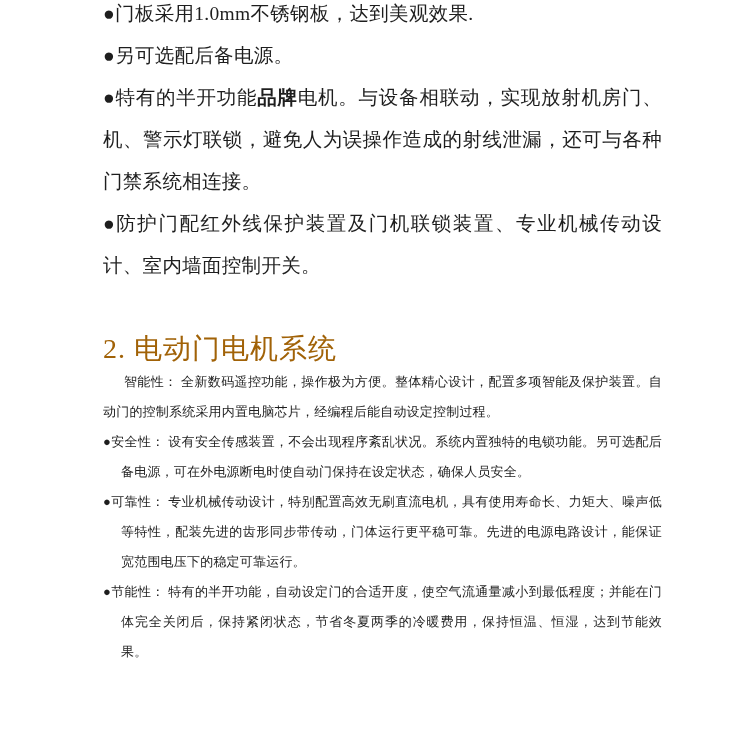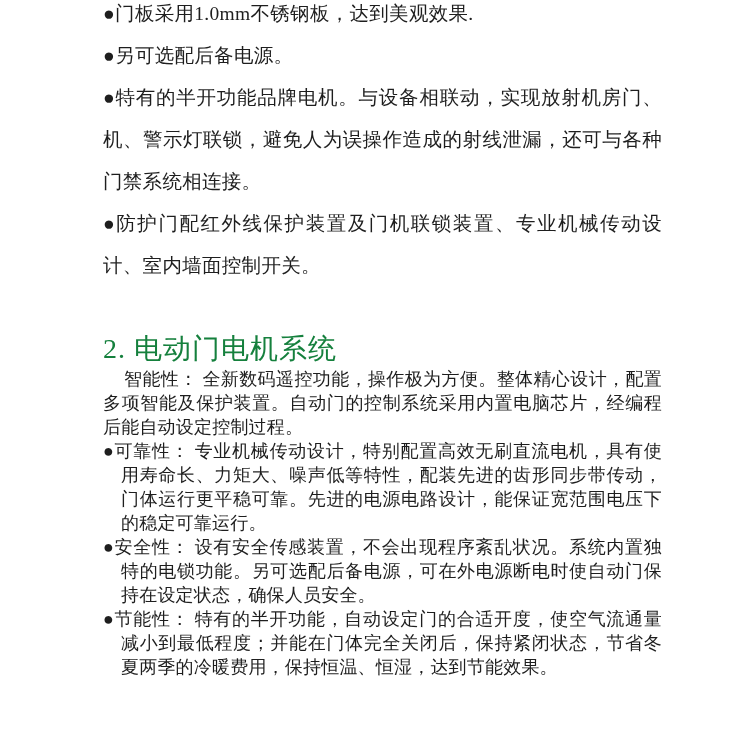--- a/index.html
+++ b/index.html
@@ -22,36 +22,36 @@
   }
   
   .top-section p {
     margin: 0;
     font-size: 19.5px;
     line-height: 42px;
     text-align: justify;
     letter-spacing: 0.3px;
   }
   .top-section b {
-    font-weight: normal;
+    font-weight: bold;
   }
   
   .section2-heading {
     margin: 44px 0 0 0;
     font-size: 28px;
     line-height: 36px;
     font-weight: normal;
     letter-spacing: 1px;
-    color: #15803d;
+    color: #a16207;
   }
   
   .section2 p {
     margin: 0;
-    font-size: 18px;
-    line-height: 24px;
+    font-size: 13px;
+    line-height: 30px;
     text-align: justify;
     letter-spacing: 0.2px;
   }
   .section2 .intro {
     text-indent: 21px;
   }
   .section2 .hang {
     padding-left: 18px;
     text-indent: -18px;
   }
@@ -65,19 +65,19 @@
     <p>●门板采用1.0mm不锈钢板，达到美观效果.</p>
     <p>●另可选配后备电源。</p>
     <p><span>●特有的半开功能</span><b>品牌</b><span>电机。与设备相联动，实现放射机房门、机、警示灯联锁，避免人为误操作造成的射线泄漏，还可与各种门禁系统相连接。</span></p>
     <p>●防护门配红外线保护装置及门机联锁装置、专业机械传动设计、室内墙面控制开关。</p>
   </div>
 
   <h2 class="section2-heading">2. 电动门电机系统</h2>
 
   <div class="section2">
     <p class="intro">智能性： 全新数码遥控功能，操作极为方便。整体精心设计，配置多项智能及保护装置。自动门的控制系统采用内置电脑芯片，经编程后能自动设定控制过程。</p>
+    <p class="hang">●安全性： 设有安全传感装置，不会出现程序紊乱状况。系统内置独特的电锁功能。另可选配后备电源，可在外电源断电时使自动门保持在设定状态，确保人员安全。</p>
     <p class="hang">●可靠性： 专业机械传动设计，特别配置高效无刷直流电机，具有使用寿命长、力矩大、噪声低等特性，配装先进的齿形同步带传动，门体运行更平稳可靠。先进的电源电路设计，能保证宽范围电压下的稳定可靠运行。</p>
-    <p class="hang">●安全性： 设有安全传感装置，不会出现程序紊乱状况。系统内置独特的电锁功能。另可选配后备电源，可在外电源断电时使自动门保持在设定状态，确保人员安全。</p>
     <p class="hang">●节能性： 特有的半开功能，自动设定门的合适开度，使空气流通量减小到最低程度；并能在门体完全关闭后，保持紧闭状态，节省冬夏两季的冷暖费用，保持恒温、恒湿，达到节能效果。</p>
 
   </div>
 
 </div>
 
 </body></html>

